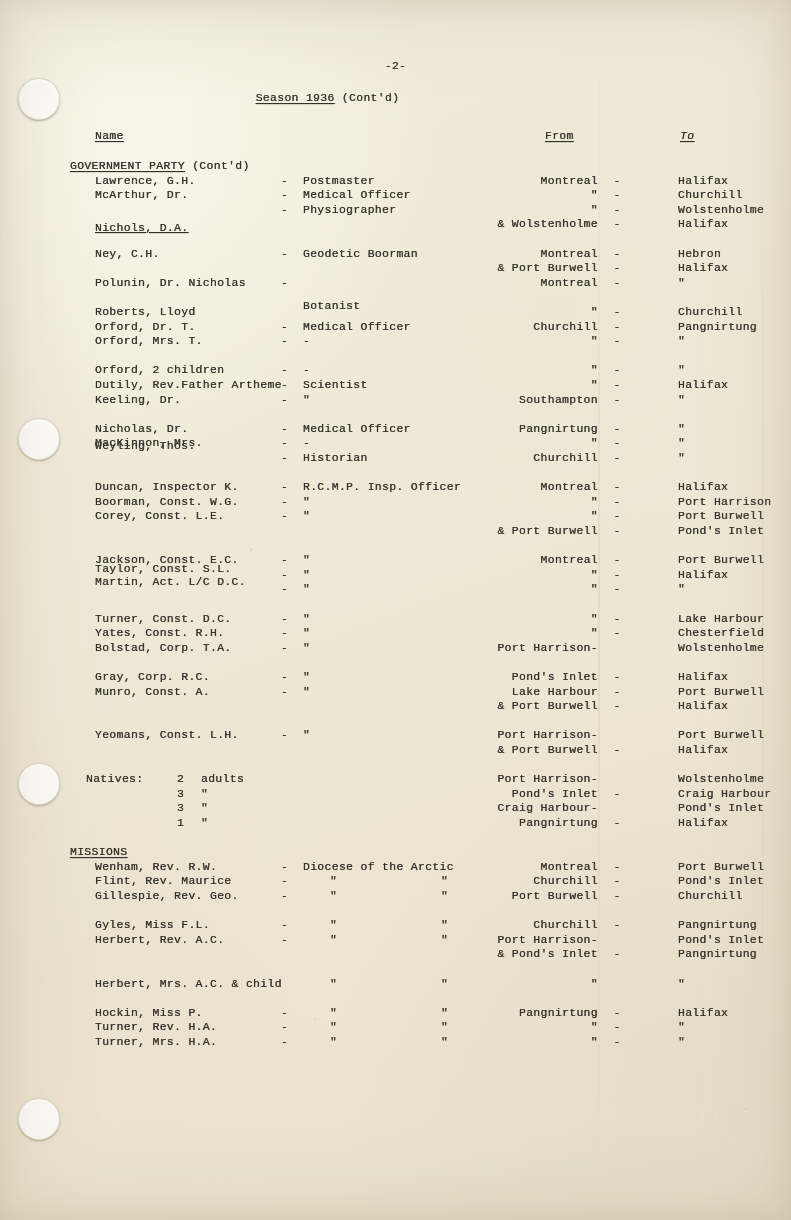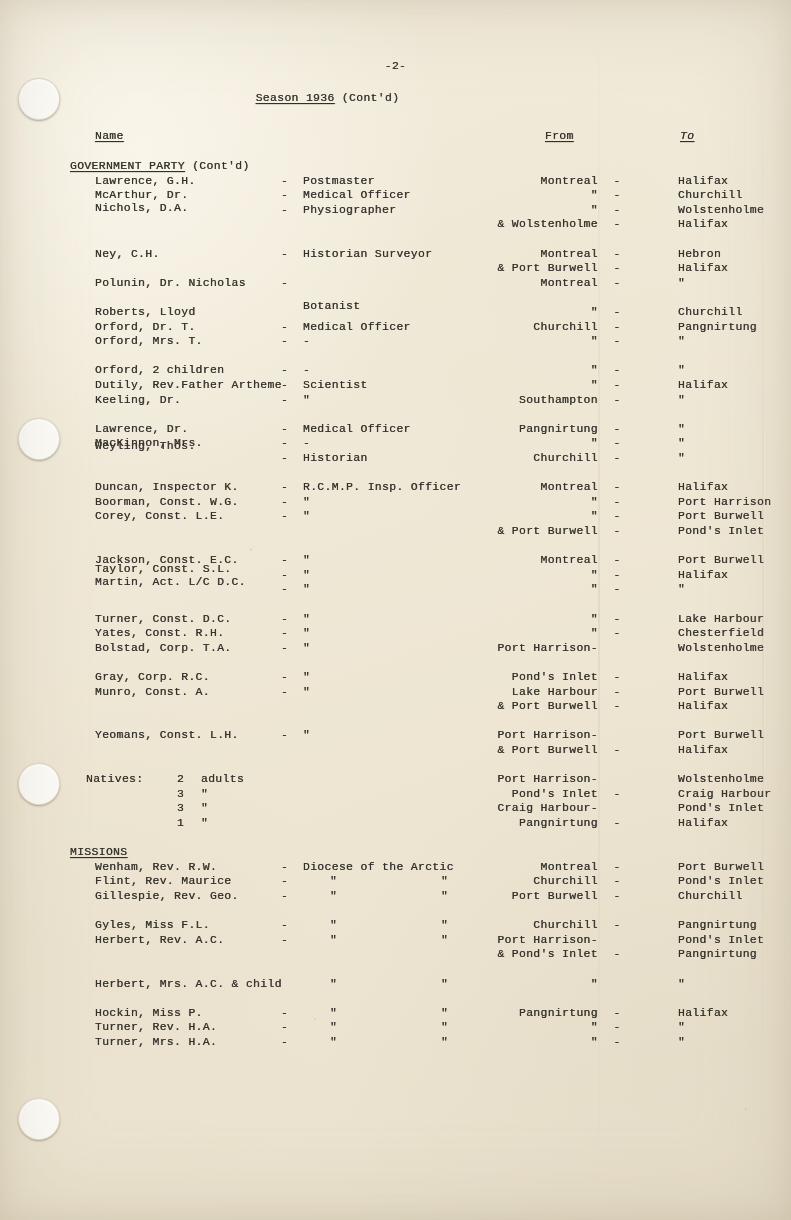--- a/index.html
+++ b/index.html
@@ -78,32 +78,32 @@
     <div class="line ink col-occ" style="top:174.6px;">Postmaster</div>
     <div class="line ink col-from" style="top:174.6px;">Montreal</div>
     <div class="line ink col-arrow" style="top:174.6px;">-</div>
     <div class="line ink col-to" style="top:174.6px;">Halifax</div>
     <div class="line ink col-name" style="top:189.2px;">McArthur, Dr.</div>
     <div class="line ink col-dash" style="top:189.2px;">-</div>
     <div class="line ink col-occ" style="top:189.2px;">Medical Officer</div>
     <div class="line ink col-from" style="top:189.2px;">"</div>
     <div class="line ink col-arrow" style="top:189.2px;">-</div>
     <div class="line ink col-to" style="top:189.2px;">Churchill</div>
-    <div class="line ink col-name" style="top:202px;">Nichols, D.A.</div>
+    <div class="line ink col-name" style="top:222px;text-decoration:underline;">Nichols, D.A.</div>
     <div class="line ink col-dash" style="top:203.8px;">-</div>
     <div class="line ink col-occ" style="top:203.8px;">Physiographer</div>
     <div class="line ink col-from" style="top:203.8px;">"</div>
     <div class="line ink col-arrow" style="top:203.8px;">-</div>
     <div class="line ink col-to" style="top:203.8px;">Wolstenholme</div>
     <div class="line ink col-from" style="top:218.4px;">&amp; Wolstenholme</div>
     <div class="line ink col-arrow" style="top:218.4px;">-</div>
     <div class="line ink col-to" style="top:218.4px;">Halifax</div>
     <div class="line ink col-name" style="top:247.6px;">Ney, C.H.</div>
     <div class="line ink col-dash" style="top:247.6px;">-</div>
-    <div class="line ink col-occ" style="top:247.6px;">Historian Surveyor</div>
+    <div class="line ink col-occ" style="top:247.6px;">Geodetic Boorman</div>
     <div class="line ink col-from" style="top:247.6px;">Montreal</div>
     <div class="line ink col-arrow" style="top:247.6px;">-</div>
     <div class="line ink col-to" style="top:247.6px;">Hebron</div>
     <div class="line ink col-from" style="top:262.2px;">&amp; Port Burwell</div>
     <div class="line ink col-arrow" style="top:262.2px;">-</div>
     <div class="line ink col-to" style="top:262.2px;">Halifax</div>
     <div class="line ink col-name" style="top:276.8px;">Polunin, Dr. Nicholas</div>
     <div class="line ink col-dash" style="top:276.8px;">-</div>
     <div class="line ink col-occ" style="top:272px;margin-top:28px;">Botanist</div>
     <div class="line ink col-from" style="top:276.8px;">Montreal</div>
@@ -136,21 +136,21 @@
     <div class="line ink col-occ" style="top:379.0px;">Scientist</div>
     <div class="line ink col-from" style="top:379.0px;">"</div>
     <div class="line ink col-arrow" style="top:379.0px;">-</div>
     <div class="line ink col-to" style="top:379.0px;">Halifax</div>
     <div class="line ink col-name" style="top:393.6px;">Keeling, Dr.</div>
     <div class="line ink col-dash" style="top:393.6px;">-</div>
     <div class="line ink col-occ" style="top:393.6px;">"</div>
     <div class="line ink col-from" style="top:393.6px;">Southampton</div>
     <div class="line ink col-arrow" style="top:393.6px;">-</div>
     <div class="line ink col-to" style="top:393.6px;">"</div>
-    <div class="line ink col-name" style="top:422.8px;">Lawrence, Dr.</div>
+    <div class="line ink col-name" style="top:422.8px;">Nicholas, Dr.</div>
     <div class="line ink col-dash" style="top:422.8px;">-</div>
     <div class="line ink col-occ" style="top:422.8px;">Medical Officer</div>
     <div class="line ink col-from" style="top:422.8px;">Pangnirtung</div>
     <div class="line ink col-arrow" style="top:422.8px;">-</div>
     <div class="line ink col-to" style="top:422.8px;">"</div>
     <div class="line ink col-name" style="top:437.4px;">MacKinnon, Mrs.</div>
     <div class="line ink col-dash" style="top:437.4px;">-</div>
     <div class="line ink col-occ" style="top:437.4px;">-</div>
     <div class="line ink col-from" style="top:437.4px;">"</div>
     <div class="line ink col-arrow" style="top:437.4px;">-</div>

